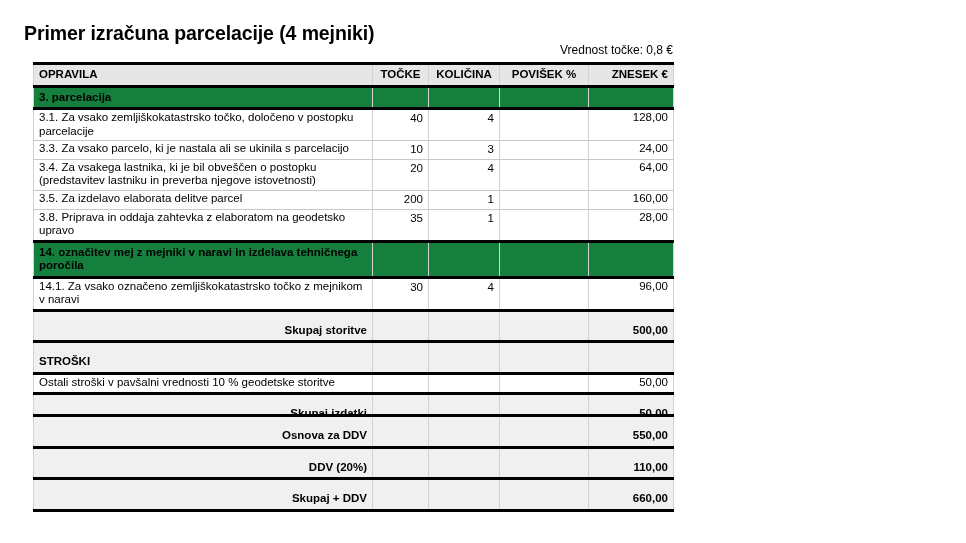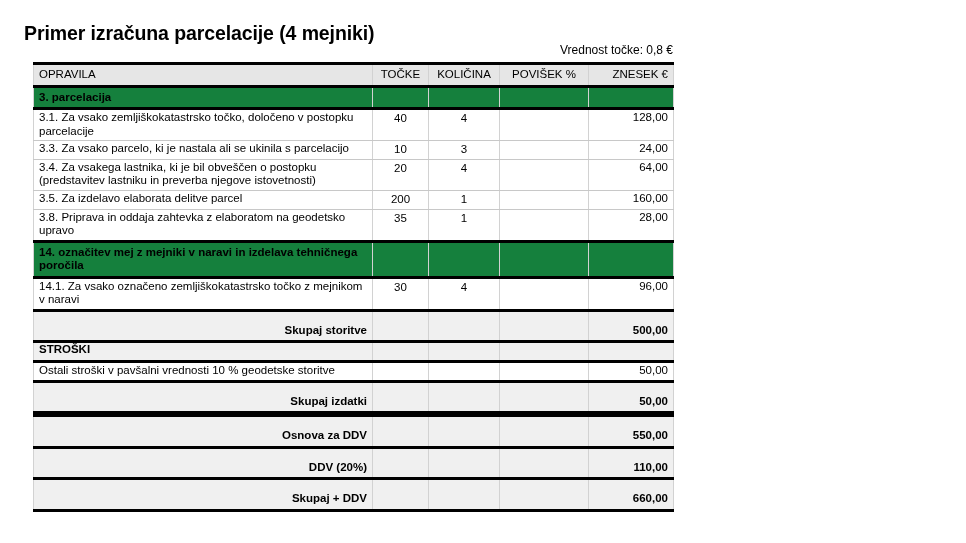--- a/index.html
+++ b/index.html
@@ -64,42 +64,42 @@
   col.c-task  { width: 339px; }
   col.c-pts   { width: 56px;  }
   col.c-qty   { width: 71px;  }
   col.c-pct   { width: 89px;  }
   col.c-amt   { width: 85px;  }
 
   .cell {
     padding: 1px 5px 2px 5px;
     line-height: 1.18;
   }
-  .cell.num   { text-align: center; padding-top: 2px; }
+  .cell.num   { text-align: right; padding-top: 2px; }
   .cell.right { text-align: right; }
 
   
   tr.thickline-top > td { border-top: 3px solid #000000; }
   tr.thickline-bot > td { border-bottom: 3px solid #000000; }
   tr.thinline-bot  > td { border-bottom: 1px solid #c8c8c8; }
 
   tr.colheader > td {
     background: #e6e6e6;
-    font-weight: normal;
+    font-weight: bold;
     font-size: 11.5px;
   }
   tr.colheader .cell { padding-top: 3px; padding-bottom: 3px; }
   tr.colheader .cell.num   { text-align: center; }
   tr.colheader .cell.right { text-align: right; }
 
   tr.section > td {
     background: #f0f0f0;
     font-weight: bold;
   }
-  tr.section .cell { padding-top: 0; padding-bottom: 3px; }
+  tr.section .cell { padding-top: 12px; padding-bottom: 3px; }
 
   tr.section-plain > td {
     background: #15803d;
     font-weight: bold;
     margin-top: 16px;
   }
   tr.section-plain .cell { padding-top: 3px; padding-bottom: 3px; }
 
   tr.total > td {
     background: #f0f0f0;

